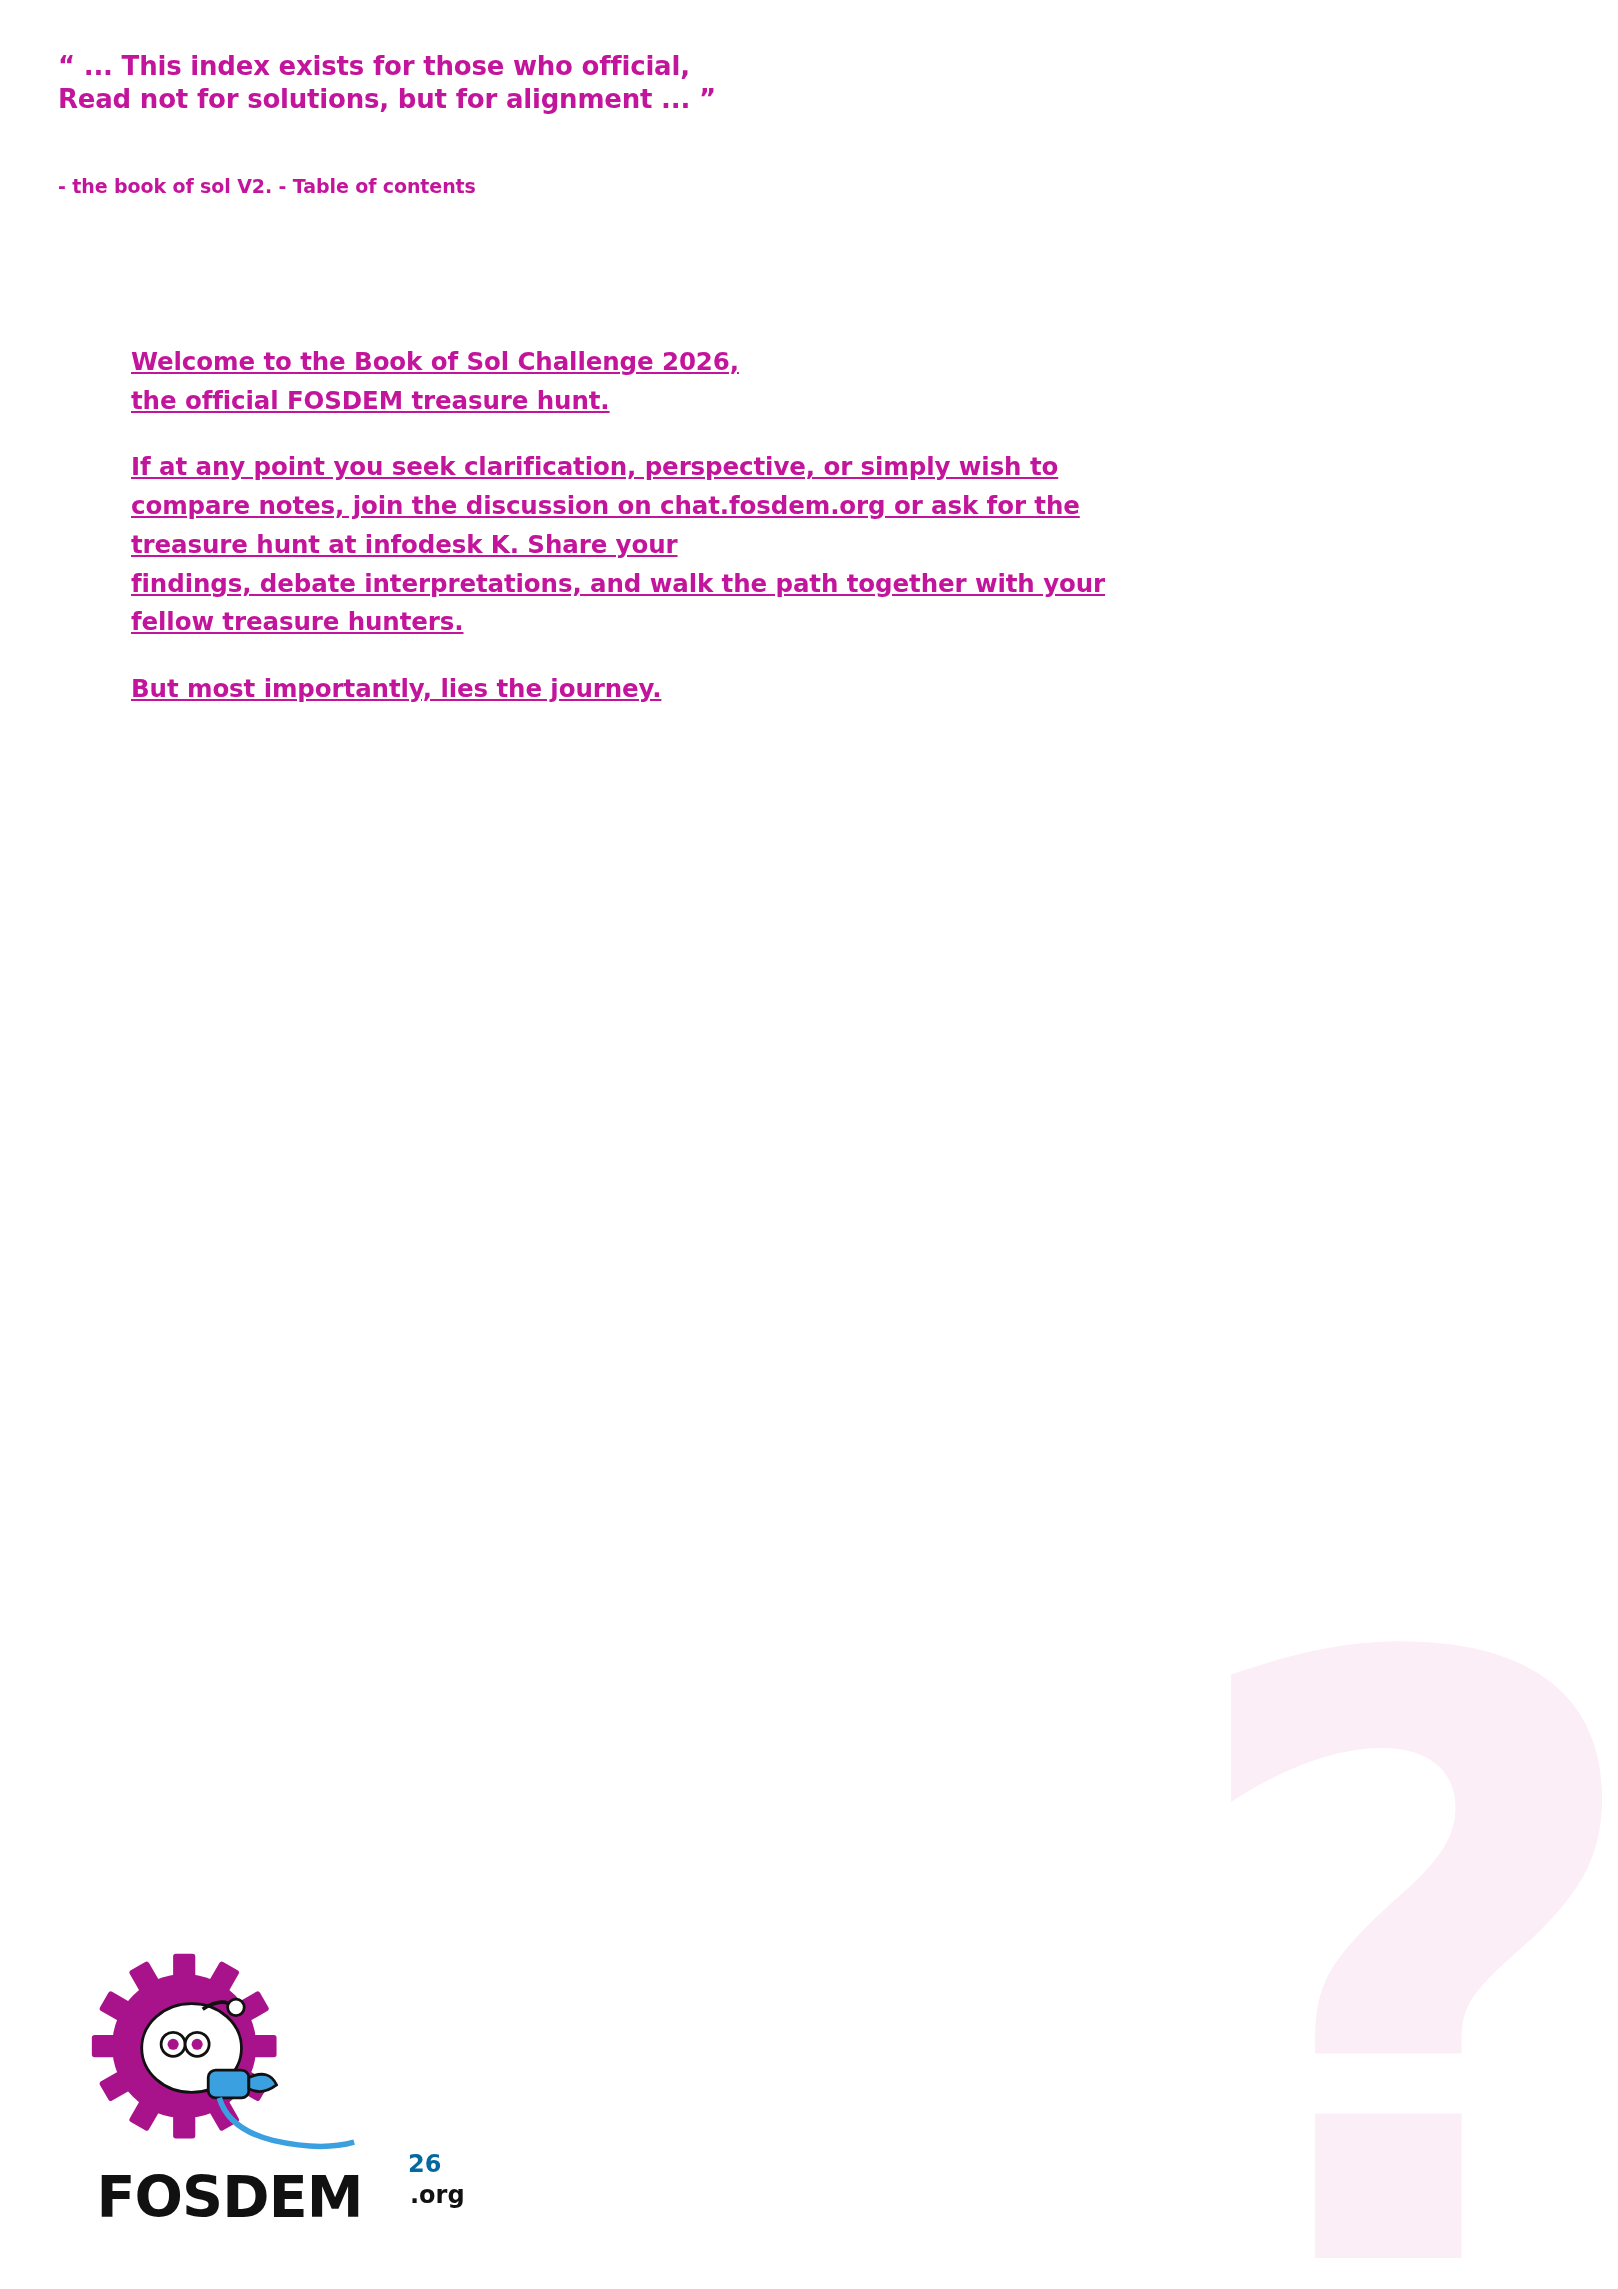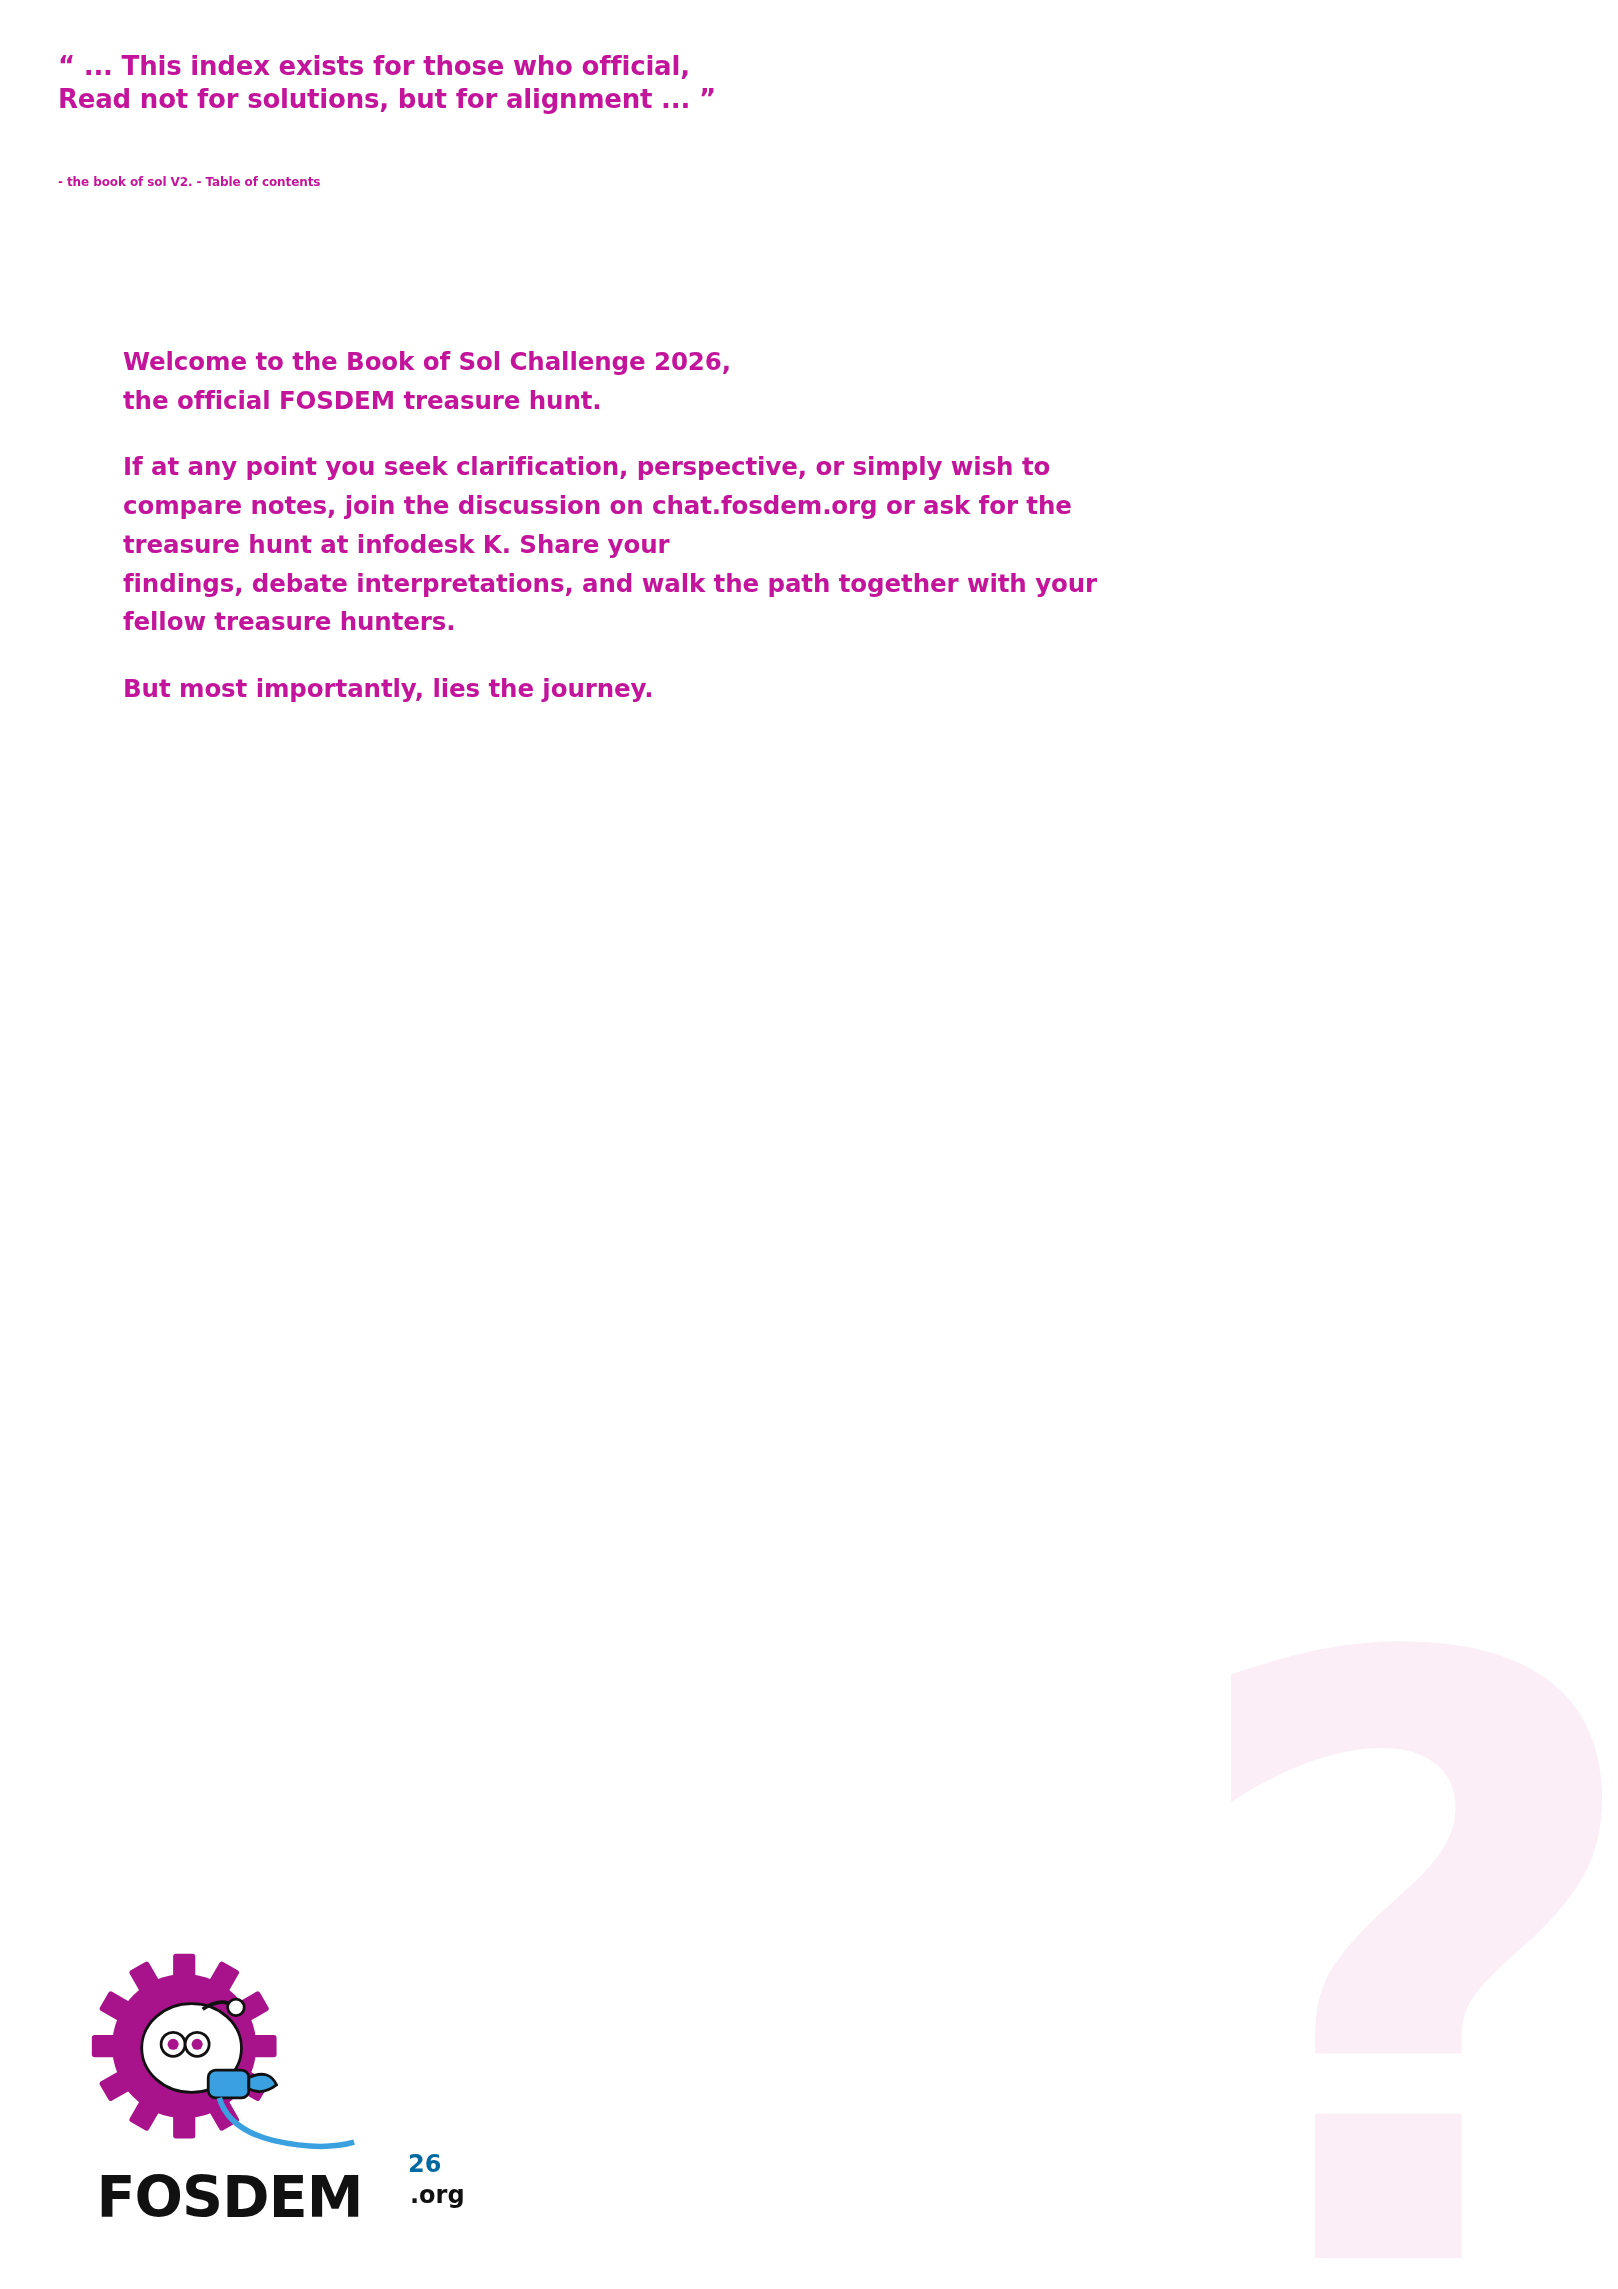--- a/index.html
+++ b/index.html
@@ -44,41 +44,42 @@
     letter-spacing: -0.2px;
     z-index: 2;
     white-space: pre-line;
   }
   .quote-attrib {
     position: absolute;
     left: 58px;
     top: 175px;
     color: #c3159b;
     font-weight: bold;
-    font-size: 12px;
+    font-size: 19px;
     letter-spacing: -0.1px;
     z-index: 2;
   }
 
   
   .body-block {
     position: absolute;
     left: 123px;
     top: 343px;
     width: 1384px;
     color: #c3159b;
     font-weight: bold;
     font-size: 24.5px;
     line-height: 1.58;
     letter-spacing: -0.1px;
     z-index: 2;
   }
   .para {
-    margin: 0 0 28px 0;
+    margin: 0 0 28px 8px;
     white-space: pre-line;
+    text-decoration: underline;
   }
   .para:last-child {
     margin-bottom: 0;
   }
 
   
   .logo-wrap {
     position: absolute;
     left: 78px;
     bottom: 55px;

